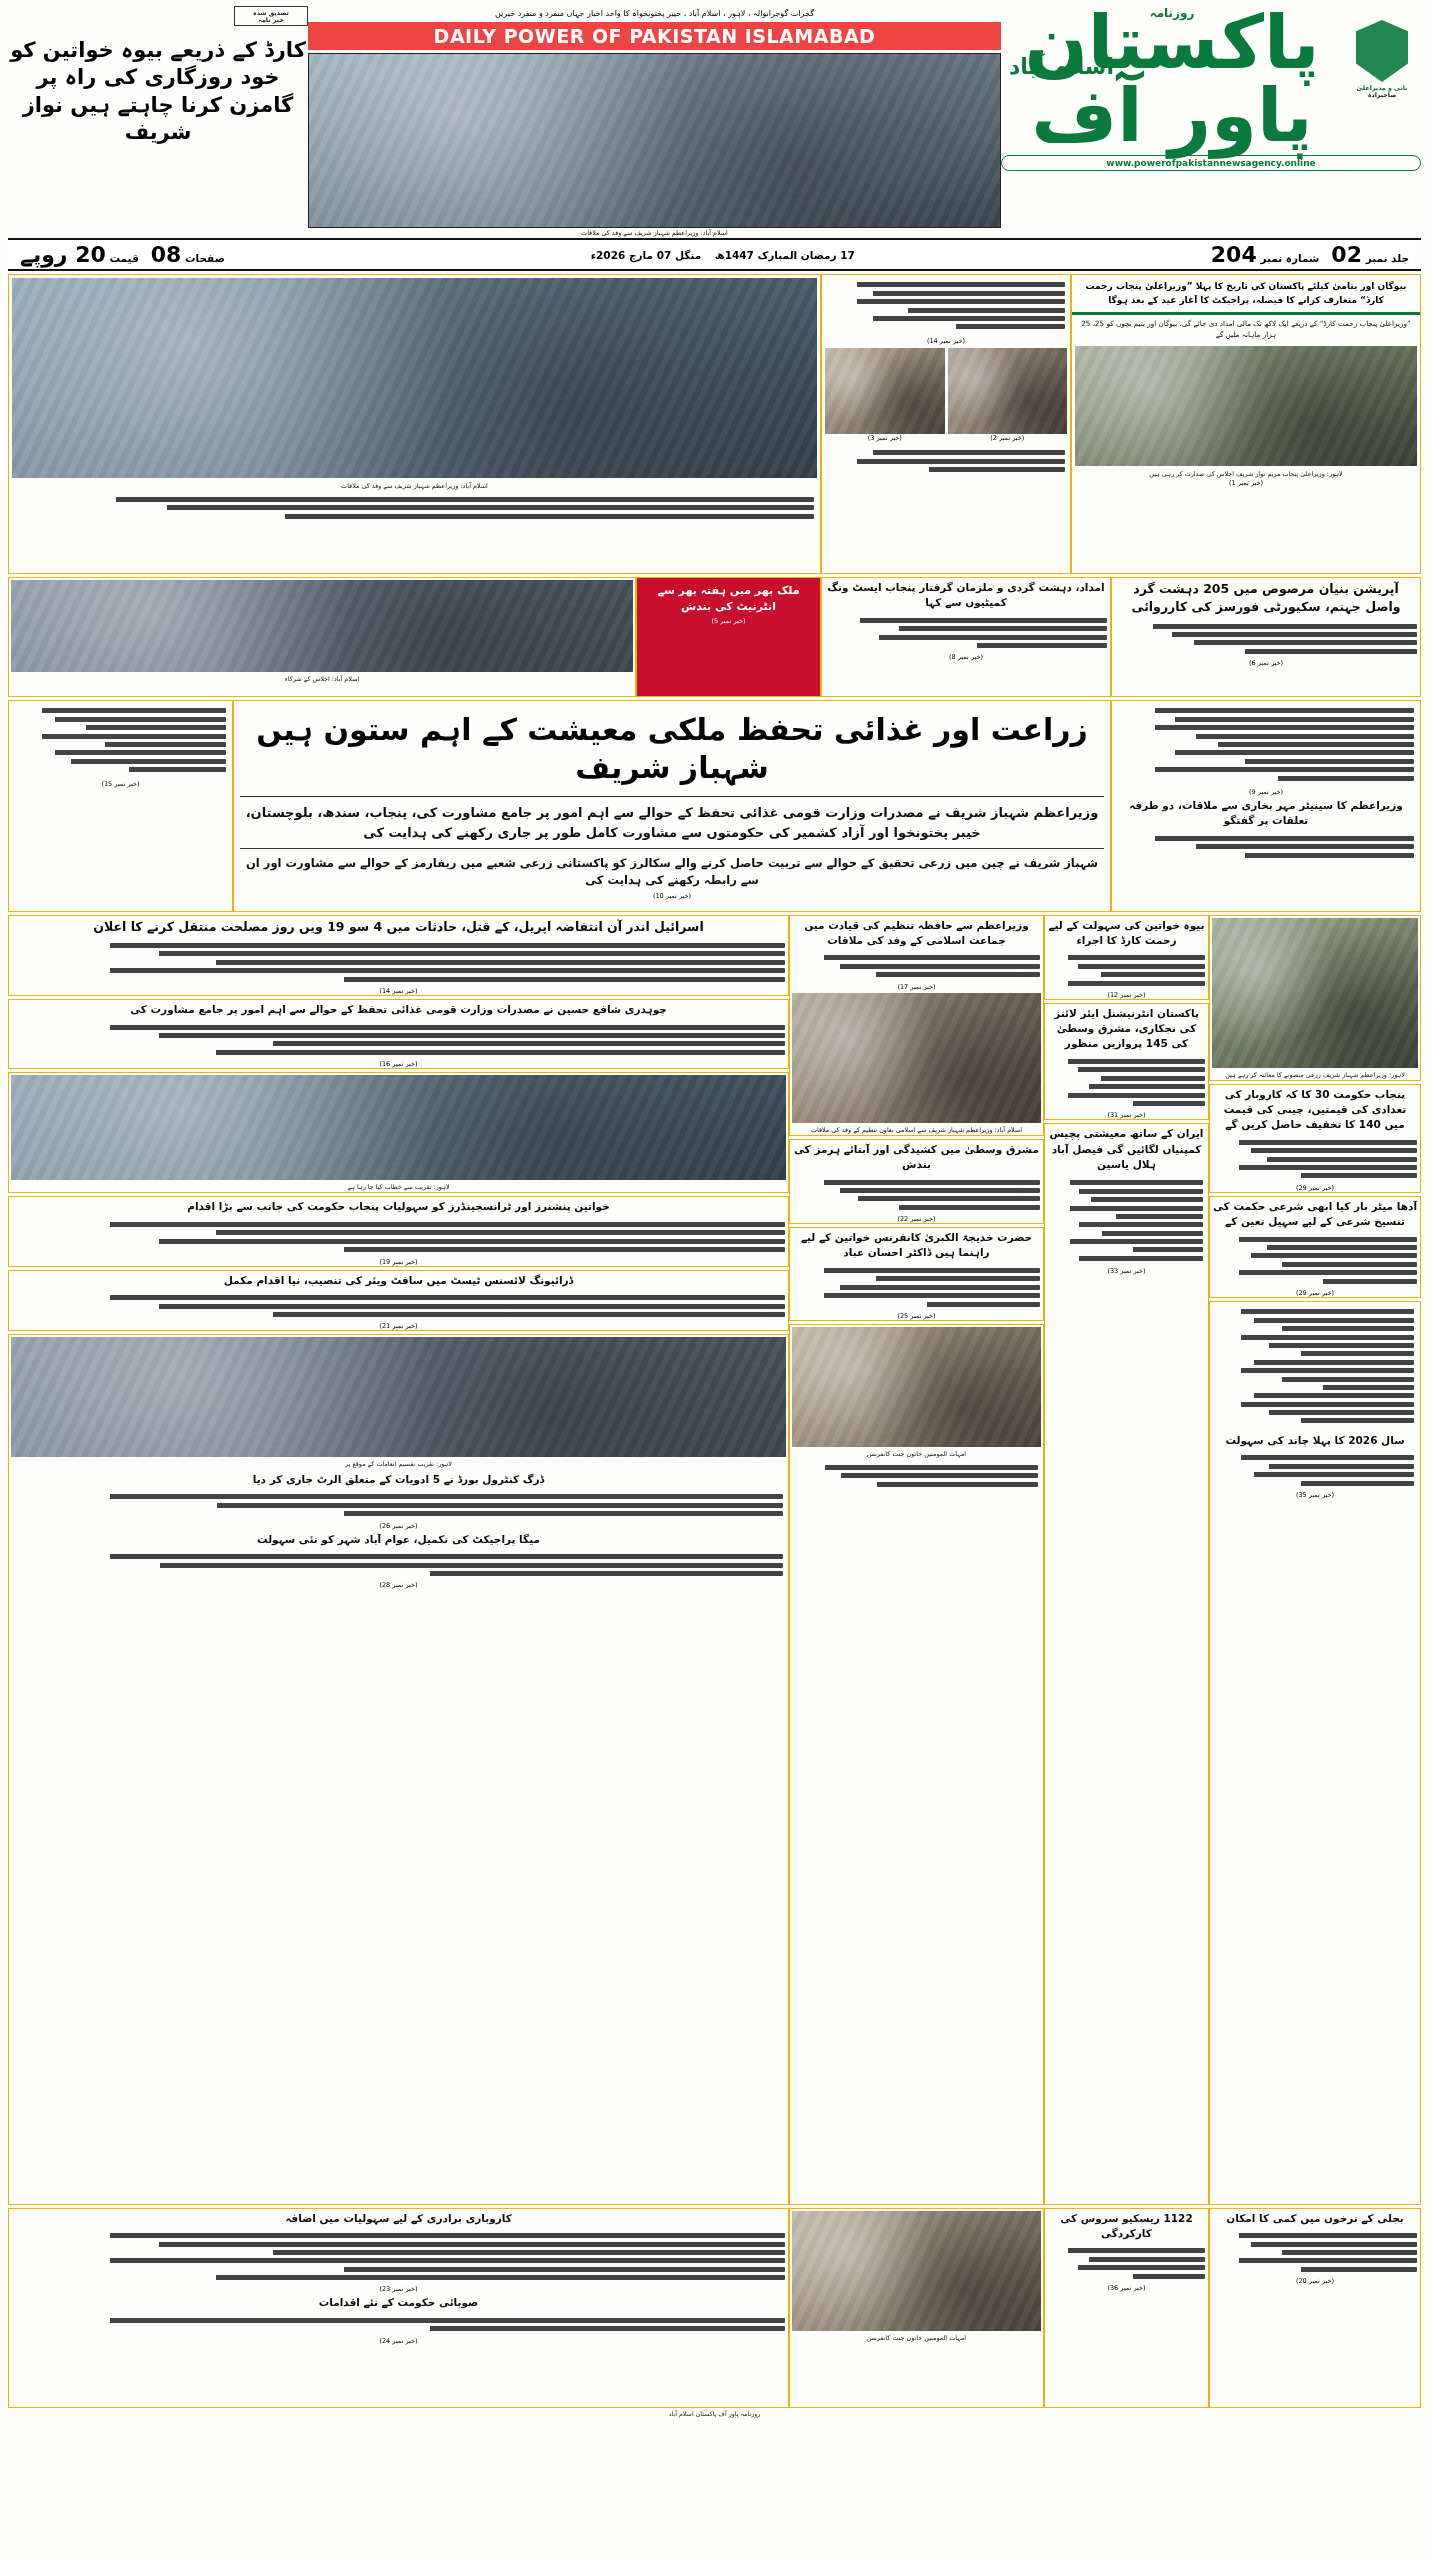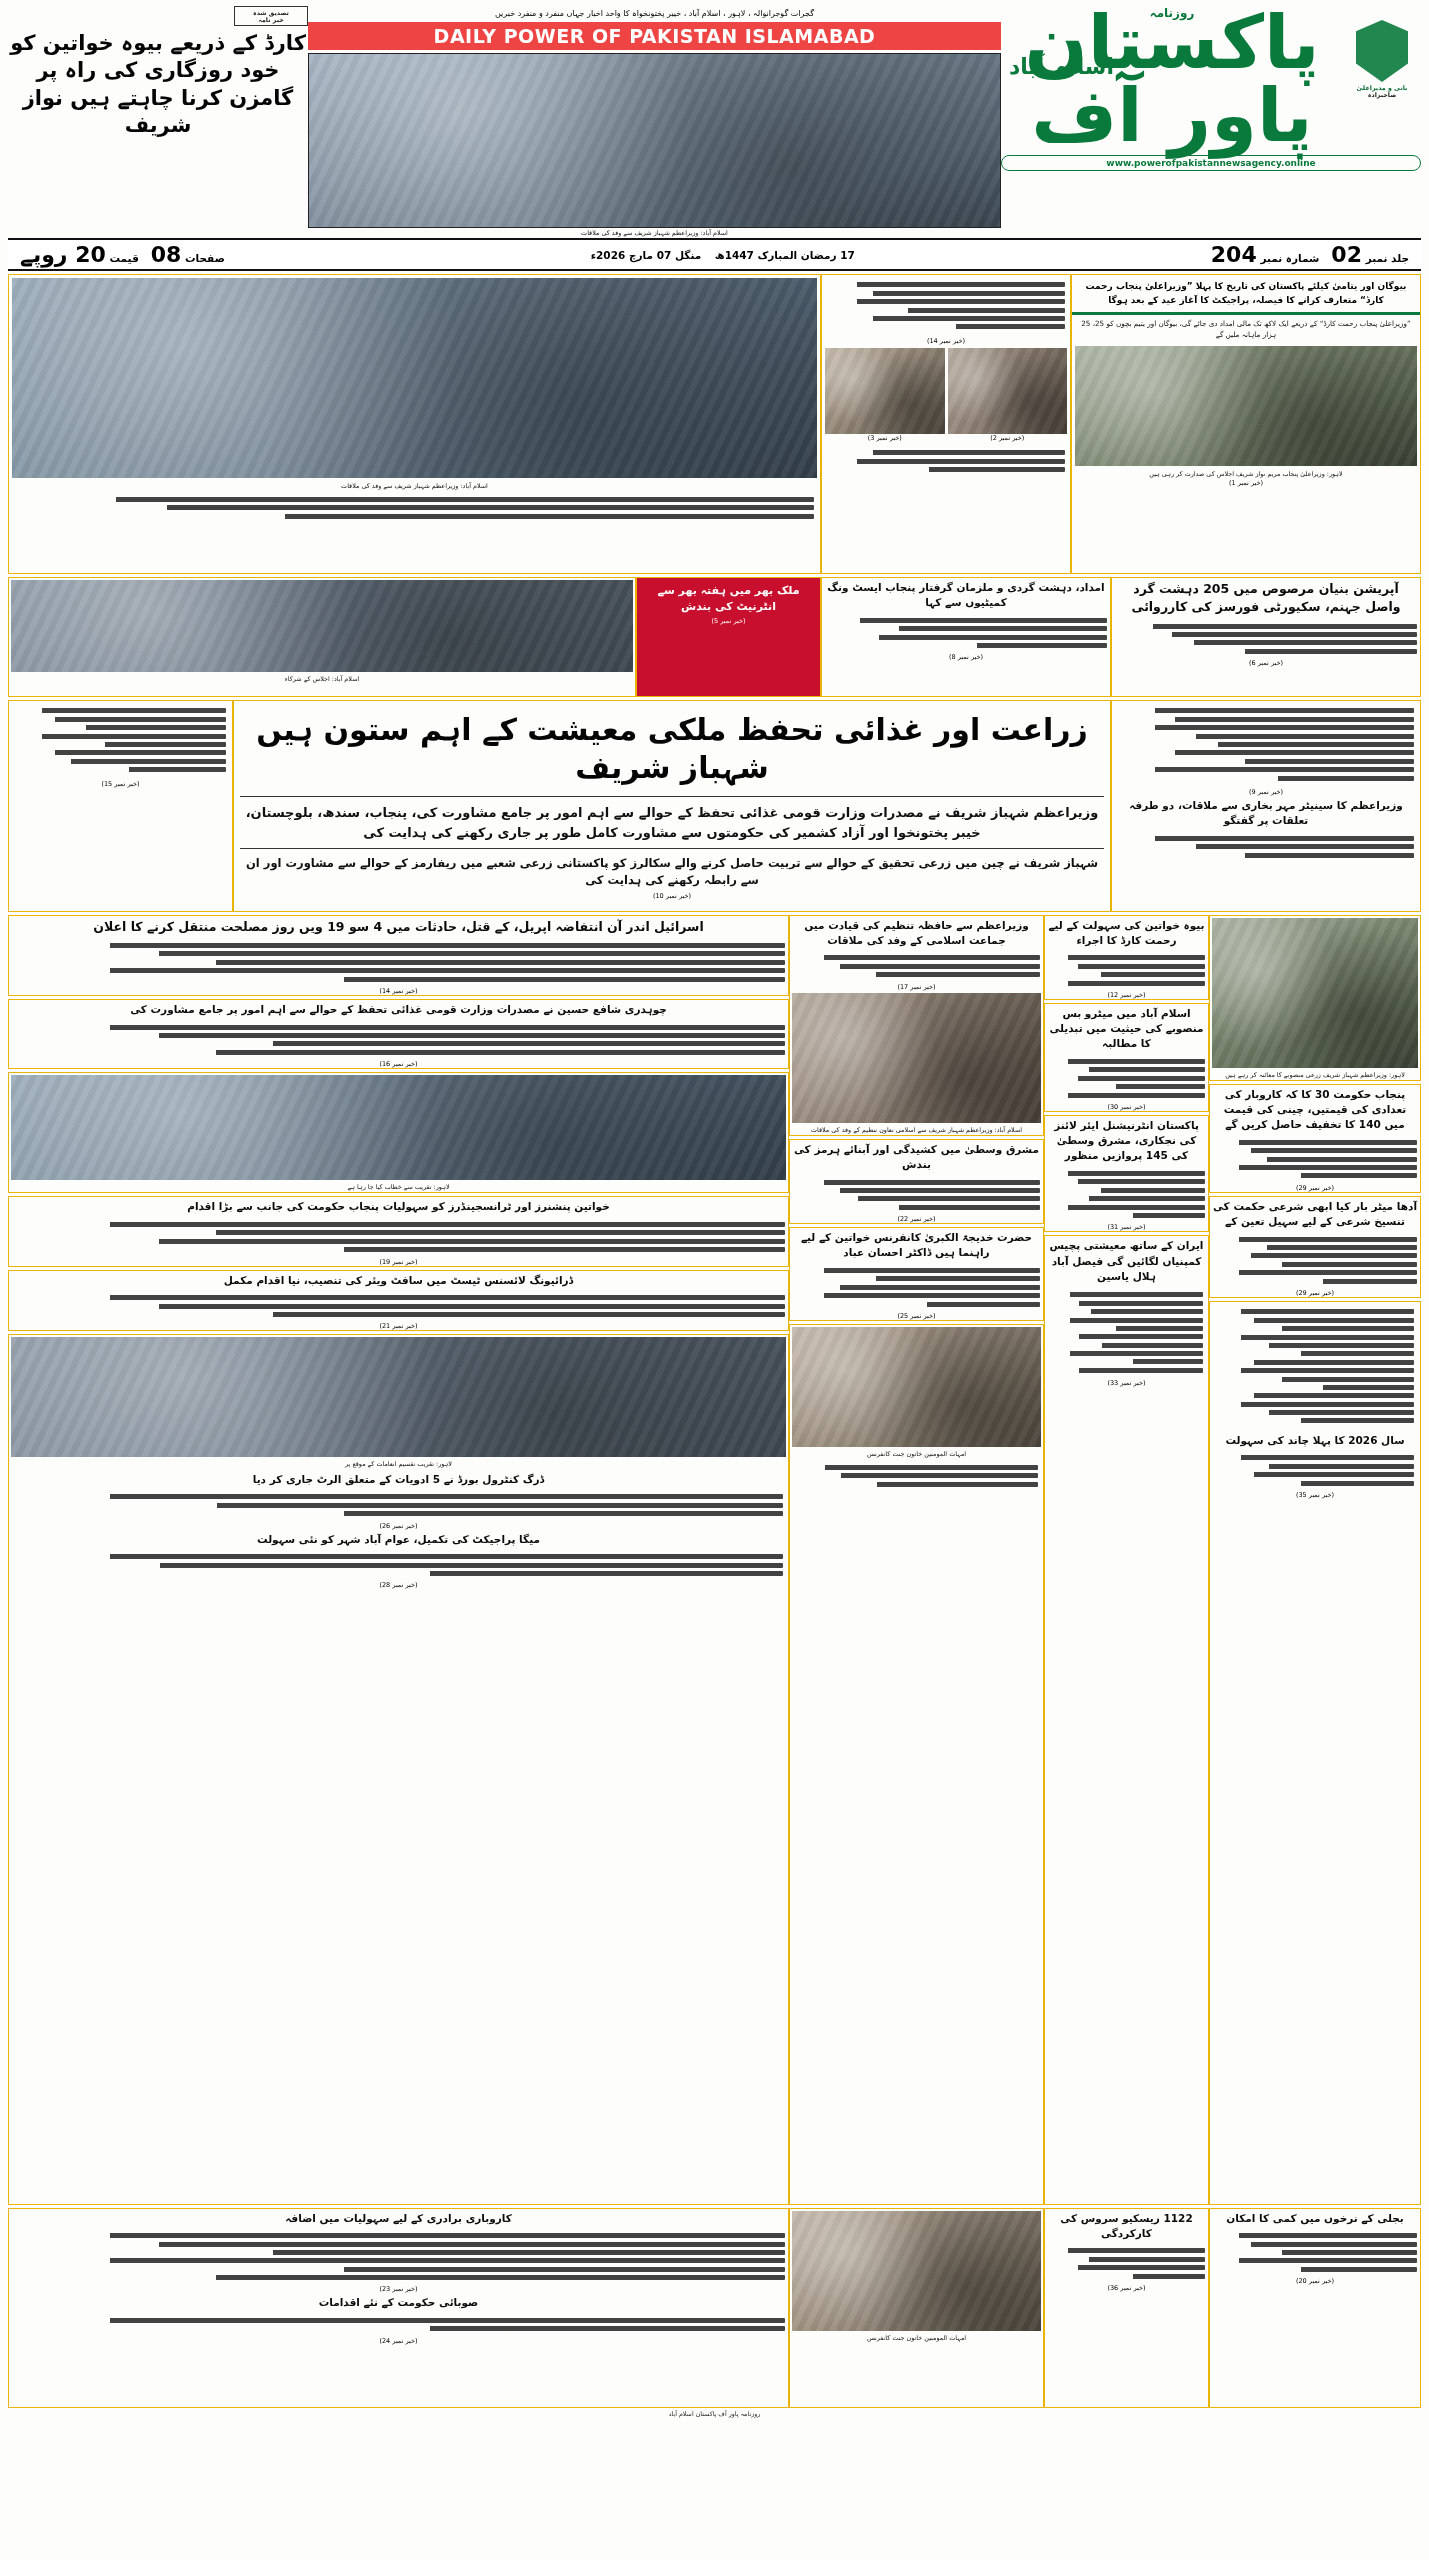--- a/index.html
+++ b/index.html
@@ -153,21 +153,21 @@
     <div class="mast-mid flexcol">
       <div class="topstrip urdu">گجرات گوجرانوالہ ، لاہور ، اسلام آباد ، خیبر پختونخواہ کا واحد اخبار جہاں منفرد و منفرد خبریں</div>
       <div class="daily-bar">DAILY POWER OF PAKISTAN ISLAMABAD</div>
       <div class="photo p4 grow" style="margin-top:3px;border:1px solid #222;min-height:120px;"></div>
       <div class="cap">اسلام آباد: وزیراعظم شہباز شریف سے وفد کی ملاقات</div>
     </div>
 
     <div class="mast-left flexcol">
       <div class="xtiny ctr bold" style="border:1px solid #333;padding:2px;width:74px;margin-left:auto;direction:rtl;white-space:pre-line;">تصدیق شدہ
 خبر نامہ</div>
-      <div class="urdu" style="flex:1;padding:4px 2px;">
+      <div class="urdu" style="flex:1;padding:4px 2px;margin-top:7px;">
         <div class="headline" style="font-size:21px;line-height:1.3;">کارڈ کے ذریعے بیوہ خواتین کو خود روزگاری کی راہ پر گامزن کرنا چاہتے ہیں نواز شریف</div>
       </div>
     </div>
   </div>
 
   <div class="infobar">
     <div class="cell"><span>جلد نمبر</span>
       <span class="vol">02</span></div>
     <div class="cell"><span>شمارہ نمبر</span>
       <span class="vol">204</span></div>
@@ -373,31 +373,20 @@
         <div class="secthead small">بیوہ خواتین کی سہولت کے لیے رحمت کارڈ کا اجراء</div>
         <div class="lines">
             <div class="ln w95"></div>
             <div class="ln w88"></div>
             <div class="ln w72"></div>
             <div class="ln w95"></div>
           </div>
         <div class="refno">(خبر نمبر 12)</div>
       </div>
       <div class="boxed" style="margin-bottom:3px;">
-        <div class="secthead small">اسلام آباد میں میٹرو بس منصوبے کی حیثیت میں تبدیلی کا مطالبہ</div>
-        <div class="lines">
-            <div class="ln w95"></div>
-            <div class="ln w80"></div>
-            <div class="ln w88"></div>
-            <div class="ln w62"></div>
-            <div class="ln w95"></div>
-          </div>
-        <div class="refno">(خبر نمبر 30)</div>
-      </div>
-      <div class="boxed" style="margin-bottom:3px;">
         <div class="secthead small">پاکستان انٹرنیشنل ایئر لائنز کی نجکاری، مشرق وسطیٰ کی 145 پروازیں منظور</div>
         <div class="lines">
             <div class="ln w95"></div>
             <div class="ln w88"></div>
             <div class="ln w72"></div>
             <div class="ln w80"></div>
             <div class="ln w95"></div>
             <div class="ln w50"></div>
           </div>
         <div class="refno">(خبر نمبر 31)</div>

